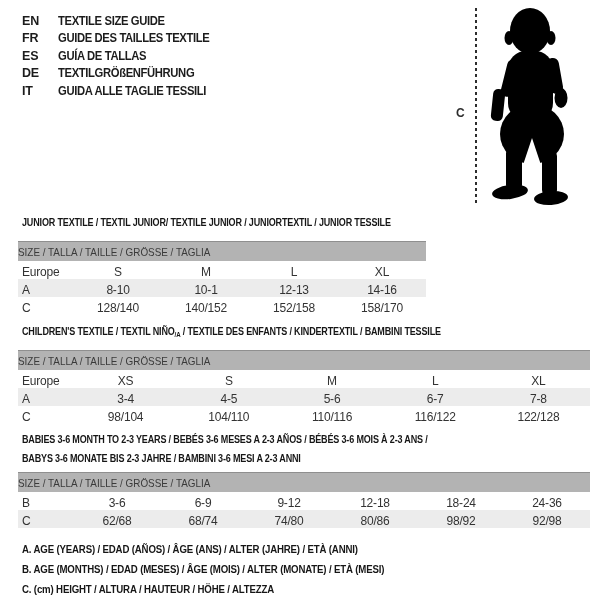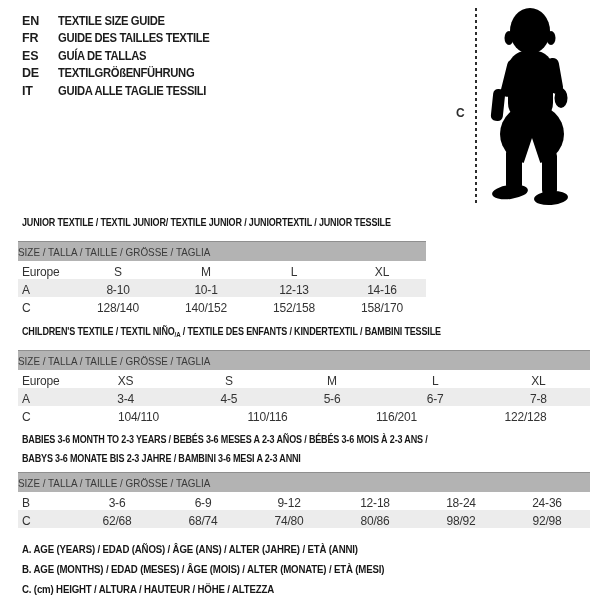--- a/index.html
+++ b/index.html
@@ -140,23 +140,24 @@
     <div class="trow shaded">
       <div class="cell-label">A</div>
       <div class="cell">3-4</div>
       <div class="cell">4-5</div>
       <div class="cell">5-6</div>
       <div class="cell">6-7</div>
       <div class="cell">7-8</div>
     </div>
     <div class="trow">
       <div class="cell-label">C</div>
+      <div class="cell">98/104</div>
       <div class="cell">104/110</div>
       <div class="cell">110/116</div>
-      <div class="cell">116/201</div>
+      <div class="cell">116/122</div>
       <div class="cell">122/128</div>
     </div>
   </div>
 
   <div class="sec-title" style="top:430px;">
     <div style="line-height:19px;">BABIES 3-6 MONTH TO 2-3 YEARS / BEBÉS 3-6 MESES A 2-3 AÑOS / BÉBÉS 3-6 MOIS À 2-3 ANS /</div>
     <div style="line-height:19px;">BABYS 3-6 MONATE BIS 2-3 JAHRE / BAMBINI 3-6 MESI A 2-3 ANNI</div>
   </div>
   <div class="size-table t3">
     <div class="size-bar">

